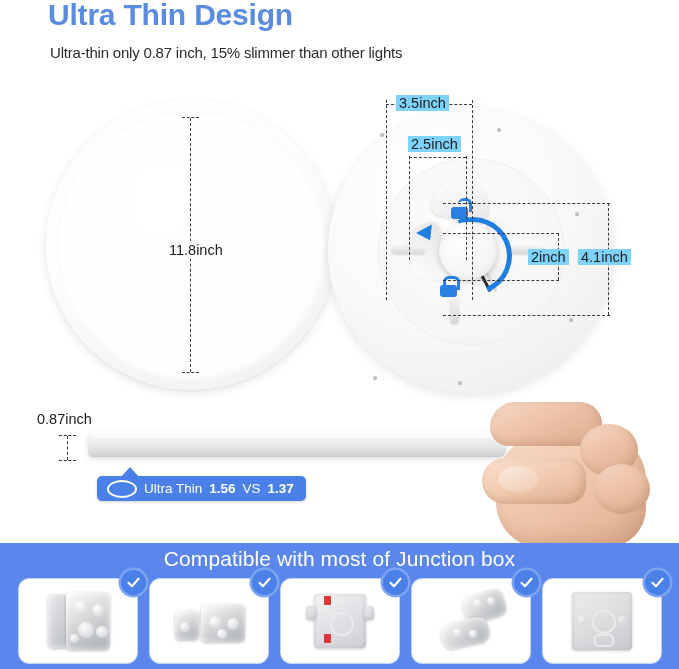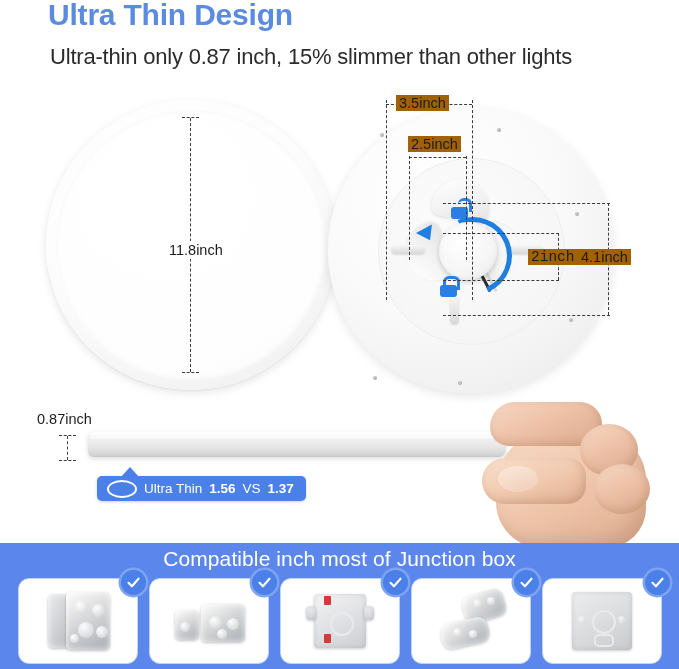--- a/index.html
+++ b/index.html
@@ -10,21 +10,21 @@
   }
   .abs{position:absolute;}
 
   
   #title{
     left:48px;top:-2px;width:560px;
     font-size:30px;font-weight:bold;color:#5b8be0;letter-spacing:-0.2px;
   }
   #subtitle{
     left:50px;top:44px;width:600px;
-    font-size:22px;color:#2b2b2b;letter-spacing:-0.2px;white-space:nowrap;
+    font-size:15px;color:#2b2b2b;letter-spacing:-0.2px;white-space:nowrap;
   }
 
   
   #front-disc{
     left:46px;top:100px;width:290px;height:290px;border-radius:50%;
     background:
       radial-gradient(circle at 42% 34%, #ffffff 0%, #fdfdfd 52%, #f3f3f3 76%, #ececec 89%, #e2e2e2 100%);
     box-shadow:0 3px 10px rgba(0,0,0,.10), 0 1px 2px rgba(0,0,0,.05);
   }
   #front-disc-inner{
@@ -112,21 +112,21 @@
     position:absolute;width:3px;height:42px;background:#2c2c2c;
     transform:rotate(-28deg);border-radius:2px;
   }
   #wire-a{left:86px;top:76px;}
   #wire-b{left:92px;top:76px;background:#d8d8d8;}
 
   
   .dim-v{position:absolute;border-left:1.5px dashed #3a3a3a;width:0;}
   .dim-h{position:absolute;border-top:1.5px dashed #3a3a3a;height:0;}
   .dim-txt{
-    position:absolute;background:#a16207;padding:0 3px;
+    position:absolute;background:#7dd3fc;padding:0 3px;
     font-size:14.5px;color:#1c1c1c;white-space:nowrap;
   }
 
   
   #profile-bar{
     left:88px;top:431px;width:418px;height:26px;
     border-radius:5px 7px 7px 5px;
     background:linear-gradient(180deg,#fbfbfb 0%,#f2f2f2 22%,#e6e6e6 62%,#d4d4d4 92%,#c6c6c6 100%);
     box-shadow:0 2px 5px rgba(0,0,0,.13);
   }
@@ -266,21 +266,21 @@
 <div class="dim-txt" style="left:396px;top:95px;">3.5inch</div>
 
 <div class="dim-v" style="left:409px;top:156px;height:104px;"></div>
 <div class="dim-v" style="left:466px;top:156px;height:104px;"></div>
 <div class="dim-h" style="left:409px;top:157px;width:57px;"></div>
 <div class="dim-txt" style="left:408px;top:136px;">2.5inch</div>
 
 <div class="dim-h" style="left:443px;top:233px;width:116px;"></div>
 <div class="dim-h" style="left:443px;top:280px;width:116px;"></div>
 <div class="dim-v" style="left:558px;top:233px;height:47px;"></div>
-<div class="dim-txt" style="left:528px;top:249px;font-family:Liberation Mono, monospace;">2inch</div>
+<div class="dim-txt" style="left:528px;top:249px;">2inch</div>
 
 <div class="dim-h" style="left:443px;top:203px;width:167px;"></div>
 <div class="dim-h" style="left:443px;top:315px;width:167px;"></div>
 <div class="dim-v" style="left:608px;top:203px;height:112px;"></div>
 <div class="dim-txt" style="left:578px;top:249px;">4.1inch</div>
 
 <div class="abs" id="profile-bar"></div>
 <div class="abs" id="profile-bar-top"></div>
 <div class="abs" id="thick-label">0.87inch</div>
 <div class="dim-v" id="thick-dim-v"></div>
@@ -299,21 +299,21 @@
 <div class="abs" id="badge-arrow"></div>
 <div class="abs" id="badge">
   <span id="badge-ellipse"></span>
   <span class="badge-txt">Ultra Thin</span>
   <span class="badge-txt b">1.56</span>
   <span class="badge-txt">VS</span>
   <span class="badge-txt b">1.37</span>
 </div>
 
 <div class="abs" id="banner"></div>
-<div class="abs" id="banner-title">Compatible inch most of Junction box</div>
+<div class="abs" id="banner-title">Compatible with most of Junction box</div>
 
 <div class="abs" id="cards">
 
   <div class="card">
     <div class="jbox">
       <div class="jb-face" style="left:6px;top:4px;width:22px;height:54px;
            background:linear-gradient(120deg,#e9eaec,#b9bcc1);"></div>
       <div class="jb-face" style="left:24px;top:2px;width:44px;height:58px;"></div>
       <div class="jb-dimple" style="left:32px;top:10px;width:15px;height:15px;"></div>
       <div class="jb-dimple" style="left:50px;top:14px;width:13px;height:13px;"></div>

